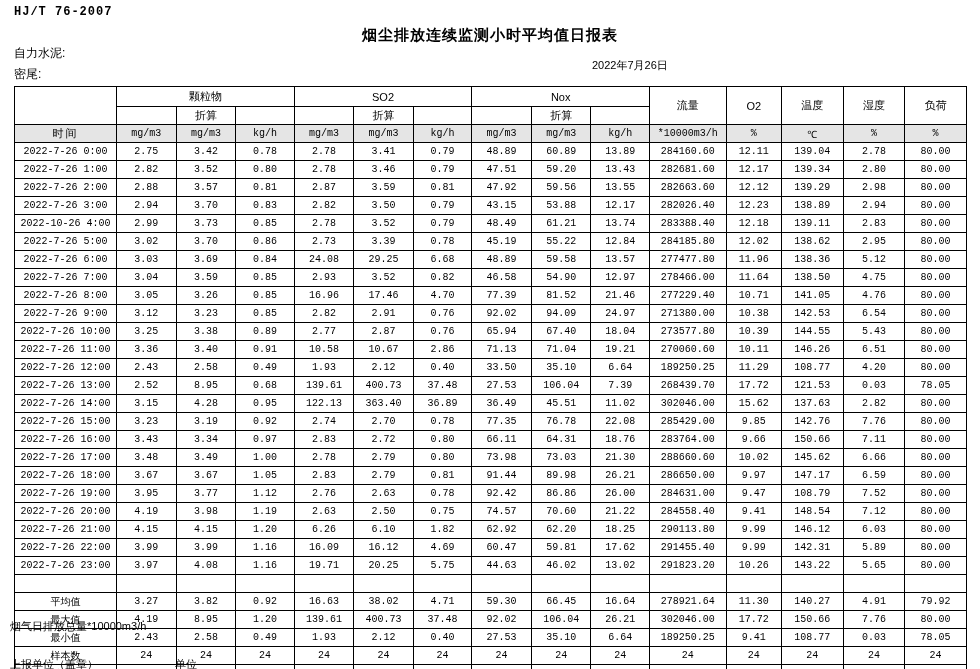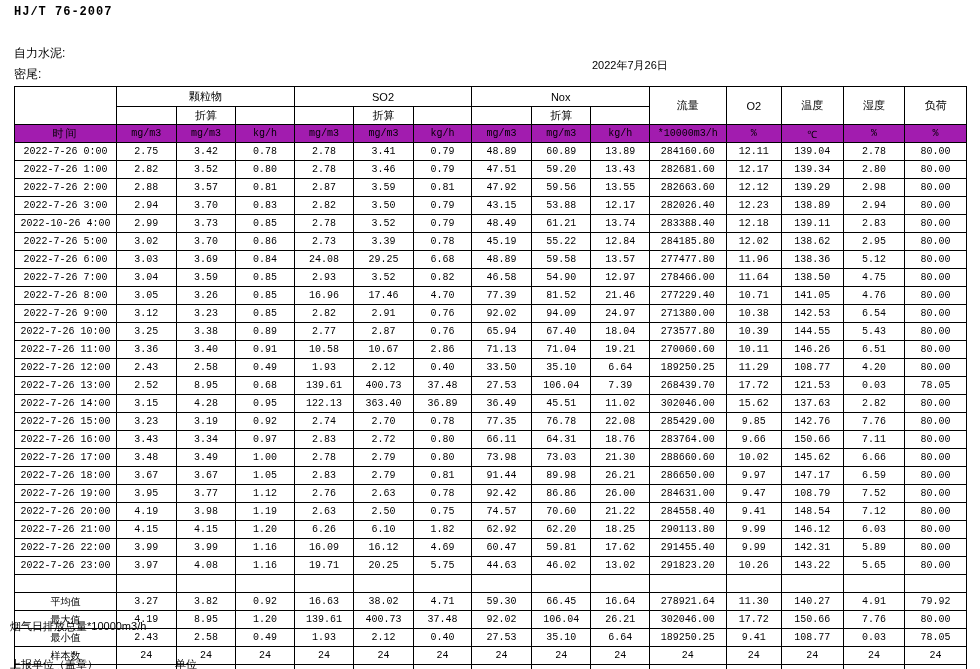--- a/index.html
+++ b/index.html
@@ -47,41 +47,42 @@
     font-family:"Liberation Mono","DejaVu Sans Mono",monospace;
     white-space:nowrap;
     overflow:hidden;
   }
   table.main th{
     font-family:"Liberation Sans","DejaVu Sans",sans-serif;
     font-size:11px;
   }
   .grp-head{height:20px;margin-top:45px;}
   .sub-head{height:18px;}
-  .unit-row td{background:#a21caf;height:19px;font-size:11px;font-family:"Liberation Sans","DejaVu Sans",sans-serif;}
+  .unit-row td{background:#e5e5e5;height:19px;font-size:11px;font-family:"Liberation Sans","DejaVu Sans",sans-serif;}
   .unit-row td.time-cell{font-size:11px;letter-spacing:2px;}
   td.tlabel{text-align:center;font-size:10px;}
   .blank-row td{height:9px;border-left:1px solid #000;border-right:1px solid #000;border-top:1px solid #000;border-bottom:1px solid #000;}
   .sum-label{font-family:"Liberation Sans","DejaVu Sans",sans-serif;font-size:11px;}
   .footer1{
     position:absolute;left:10px;top:619px;font-size:11px;
   }
   .footer2{
     position:absolute;left:10px;top:657px;font-size:11px;
   }
   .footer-unit{
     position:absolute;left:175px;top:657px;font-size:11px;
   }
 </style>
 </head>
 <body>
 
 <div class="page">
 
   <div class="std-code">HJ/T  76-2007</div>
+  <div class="doc-title">烟尘排放连续监测小时平均值日报表</div>
   <div class="company">自力水泥:</div>
   <div class="secret">密尾:</div>
   <div class="report-date">2022年7月26日</div>
 
   <table class="main">
     <colgroup>
       <col style="width:96px">
         <col style="width:56px">
         <col style="width:56px">
         <col style="width:55px">

